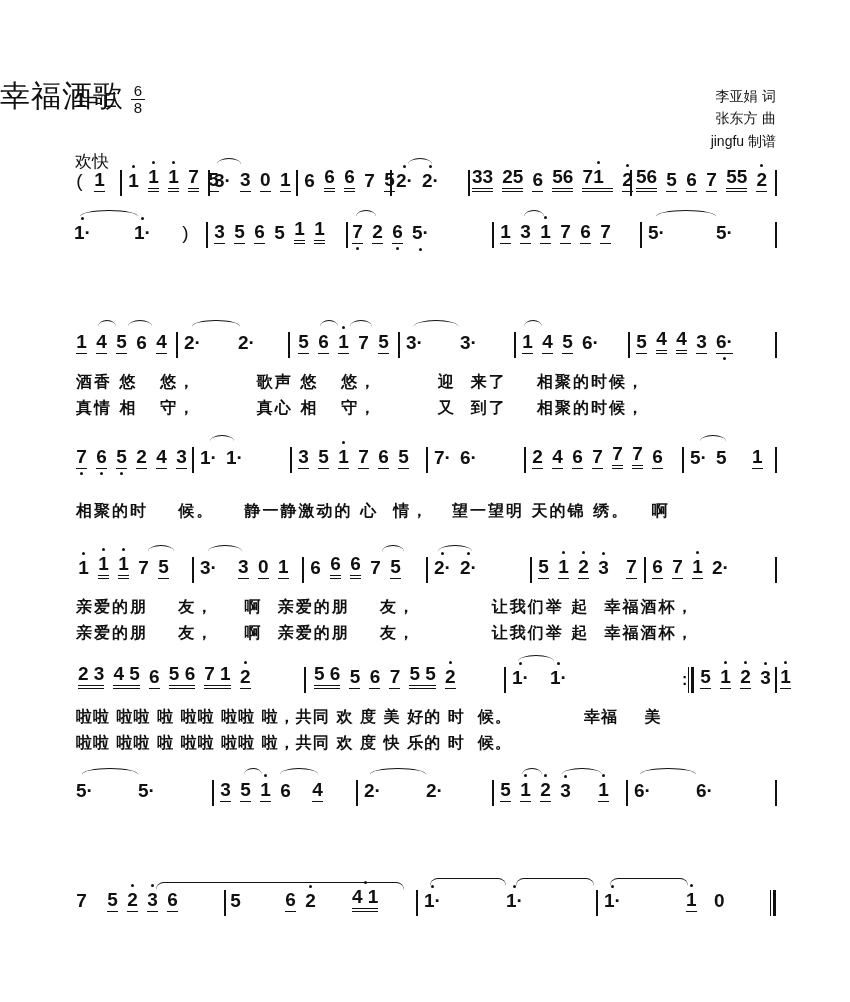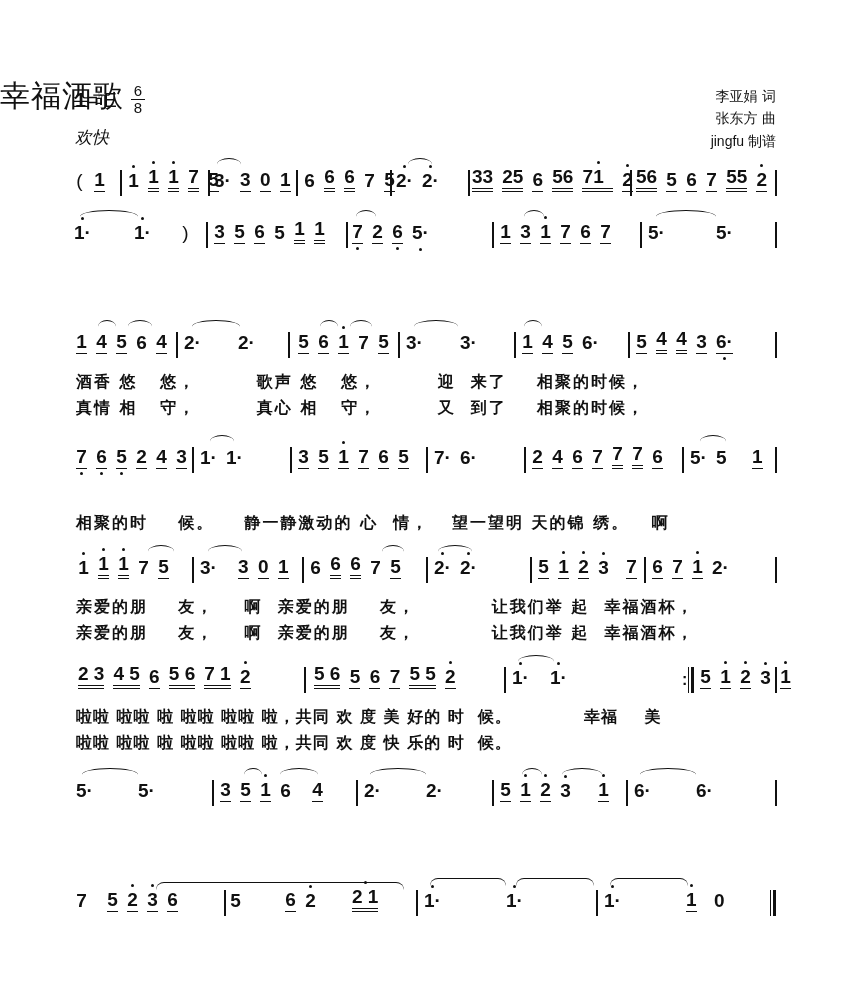--- a/index.html
+++ b/index.html
@@ -4,21 +4,21 @@
 <style>
   html,body{margin:0;padding:0;background:#ffffff;}
   body{width:850px;height:1002px;position:relative;overflow:hidden;color:#111;font-family:"DejaVu Sans","Liberation Sans",sans-serif;}
   .abs{position:absolute;}
   .title{left:0;width:672px;top:76px;text-align:left;font-size:30px;font-family:"DejaVu Serif","Liberation Serif",serif;letter-spacing:1px;}
   .key{left:75px;top:88px;font-size:20px;font-family:"Liberation Sans",sans-serif;}
   .key .one{font-weight:bold;}
   .key .flat{font-size:12px;vertical-align:8px;}
   .frac{position:absolute;left:131px;top:83px;width:14px;text-align:center;font-size:15px;line-height:16px;font-family:"Liberation Sans",sans-serif;}
   .frac .num{border-bottom:1px solid #111;display:block;}
-  .tempo{left:75px;top:126px;font-size:17px;font-style:italic;}
+  .tempo{left:75px;top:150px;font-size:17px;}
   .credit{right:74px;text-align:right;font-size:14px;font-family:"DejaVu Serif","Liberation Serif",serif;}
   .system{position:absolute;left:70px;width:710px;}
   .notes{position:absolute;left:0;top:0;width:710px;height:40px;font-family:"Liberation Sans",sans-serif;font-weight:bold;font-size:19px;white-space:pre;}
   .bar{position:absolute;top:0;height:40px;display:flex;align-items:flex-end;padding-bottom:8px;box-sizing:border-box;}
   .bline{position:absolute;top:10px;width:1.5px;height:26px;background:#111;}
   .dbl{position:absolute;top:10px;width:6px;height:26px;border-left:1.5px solid #111;border-right:3px solid #111;box-sizing:border-box;}
   .n{display:inline-block;position:relative;margin-right:9px;text-align:center;min-width:11px;}
   .n.u1{border-bottom:1.5px solid #111;}
   .n.u2{border-bottom:4px double #111;}
   .n.hi::before{content:"";position:absolute;left:50%;top:-5px;width:3px;height:3px;margin-left:-1.5px;border-radius:50%;background:#111;}
@@ -99,21 +99,21 @@
     <span class="bline" style="left:220px"></span>
     <span class="bar" style="left:228px"><span class="n u1">3</span><span class="n u1">5</span><span class="n u1 hi">1</span><span class="n u1">7</span><span class="n u1">6</span><span class="n u1">5</span></span>
     <span class="bline" style="left:356px"></span>
     <span class="bar" style="left:364px"><span class="n">7·</span><span class="n">6·</span></span>
     <span class="bline" style="left:454px"></span>
     <span class="bar" style="left:462px"><span class="n u1">2</span><span class="n u1">4</span><span class="n u1">6</span><span class="n u1">7</span><span class="n u2">7</span><span class="n u2">7</span><span class="n u1">6</span></span>
     <span class="bline" style="left:612px"></span>
     <span class="bar" style="left:620px"><span class="n">5·</span><span class="n">5</span><span class="n u1" style="margin-left:16px">1</span><span class="slur" style="left:10px;width:26px"></span></span>
     <span class="bline" style="left:705px"></span>
   </div>
-  <div class="lyric" style="top:76px;left:6px">相聚的时    候。    静一静激动的 心  情，   望一望明 天的锦 绣。   啊</div>
+  <div class="lyric" style="top:64px;left:6px">相聚的时    候。    静一静激动的 心  情，   望一望明 天的锦 绣。   啊</div>
 </div>
 
 <div class="system" style="top:547px;height:100px">
   <div class="notes">
     <span class="bar" style="left:8px"><span class="n hi">1</span><span class="n hi u2">1</span><span class="n hi u2">1</span><span class="n">7</span><span class="n u1">5</span><span class="slur" style="left:70px;width:26px"></span></span>
     <span class="bline" style="left:122px"></span>
     <span class="bar" style="left:130px"><span class="n">3·</span><span class="n u1" style="margin-left:12px">3</span><span class="n u1">0</span><span class="n u1">1</span><span class="slur" style="left:8px;width:34px"></span></span>
     <span class="bline" style="left:232px"></span>
     <span class="bar" style="left:240px"><span class="n">6</span><span class="n u2">6</span><span class="n u2">6</span><span class="n">7</span><span class="n u1">5</span><span class="slur" style="left:72px;width:22px"></span></span>
     <span class="bline" style="left:356px"></span>
@@ -157,20 +157,20 @@
     <span class="bar" style="left:564px"><span class="n">6·</span><span class="n" style="margin-left:36px">6·</span><span class="slur" style="left:6px;width:56px"></span></span>
     <span class="bline" style="left:705px"></span>
   </div>
 </div>
 
 <div class="system" style="top:880px;height:80px">
   <div class="notes">
     <span class="bar" style="left:6px"><span class="n" style="margin-right:20px">7</span><span class="n u1">5</span><span class="n u1 hi">2</span><span class="n u1 hi">3</span><span class="n u1">6</span></span>
     <span class="slur" style="left:86px;width:248px;top:2px;border-radius:8px 8px 0 0"></span>
     <span class="bline" style="left:154px"></span>
-    <span class="bar" style="left:160px"><span class="n" style="margin-right:44px">5</span><span class="n u1">6</span><span class="n hi" style="margin-right:36px">2</span><span class="n u2 hi">2 1</span></span>
+    <span class="bar" style="left:160px"><span class="n" style="margin-right:44px">5</span><span class="n u1">6</span><span class="n hi" style="margin-right:36px">2</span><span class="n u2 hi">4 1</span></span>
     <span class="bline" style="left:346px"></span>
     <span class="bar" style="left:354px"><span class="n hi">1·</span><span class="n hi" style="margin-left:56px">1·</span><span class="slur" style="left:6px;width:76px;border-radius:8px 8px 0 0"></span><span class="slur" style="left:92px;width:78px;border-radius:8px 8px 0 0"></span></span>
     <span class="bline" style="left:526px"></span>
     <span class="bar" style="left:534px"><span class="n hi">1·</span><span class="n hi u1" style="margin-left:56px">1</span><span class="n" style="margin-left:8px">0</span><span class="slur" style="left:6px;width:78px;border-radius:8px 8px 0 0"></span></span>
     <span class="dbl" style="left:700px"></span>
   </div>
 </div>
 
 </body></html>

